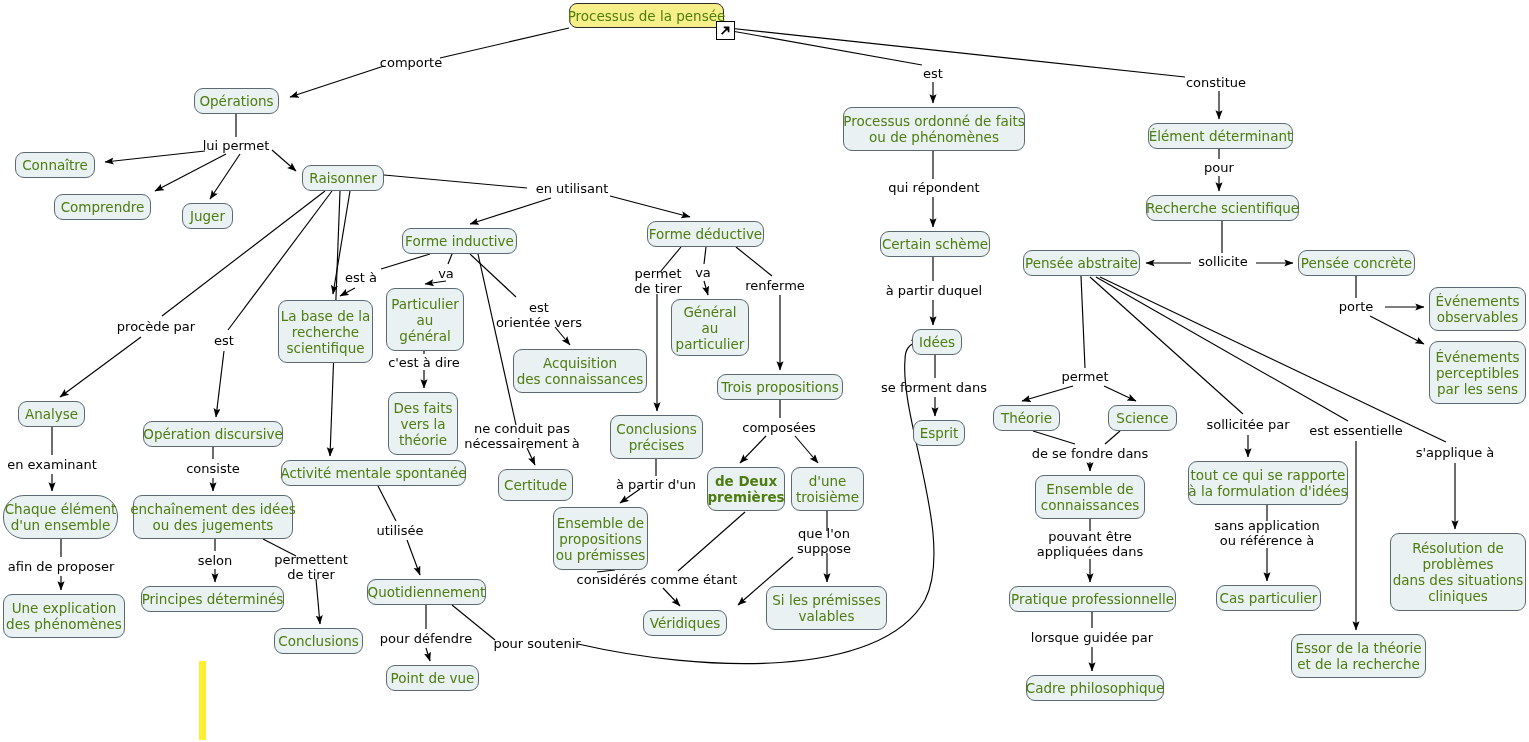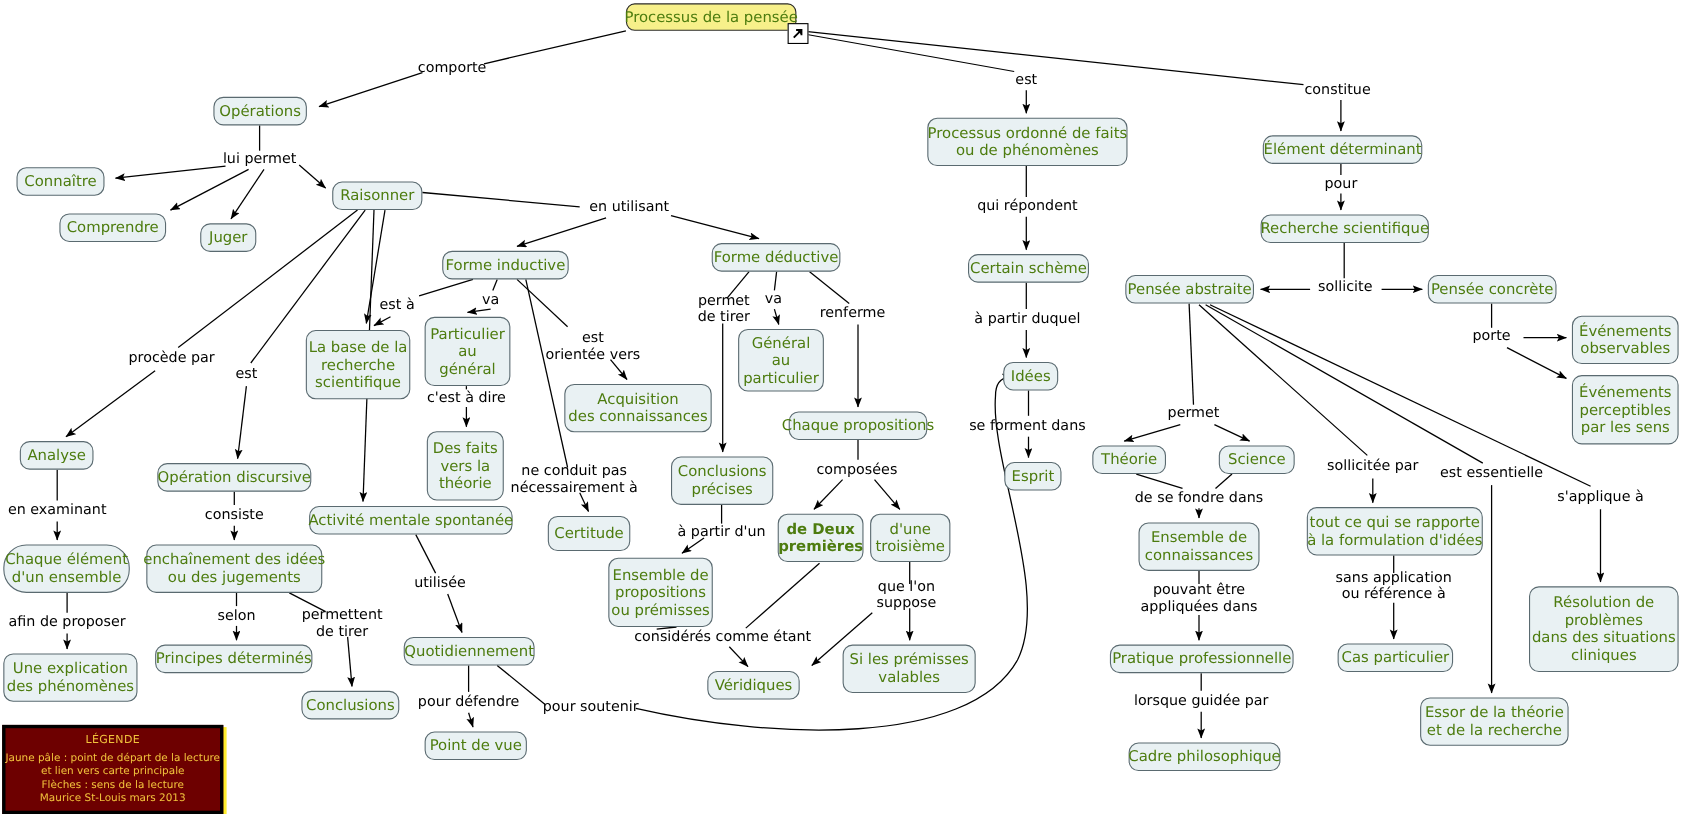--- a/index.html
+++ b/index.html
@@ -243,21 +243,21 @@
 général</div>
       <div class="node" style="left: 388px; top: 392px; width: 70px; height: 63px;">Des faits
 vers la
 théorie</div>
       <div class="node" style="left: 513px; top: 349px; width: 134px; height: 44px;">Acquisition
 des connaissances</div>
       <div class="node" style="left: 498px; top: 441px; width: 75px; height: 32px; margin-top: 28px;">Certitude</div>
       <div class="node" style="left: 671px; top: 299px; width: 78px; height: 57px;">Général
 au
 particulier</div>
-      <div class="node" style="left: 717px; top: 374px; width: 126px; height: 26px;">Chaque propositions</div>
+      <div class="node" style="left: 717px; top: 374px; width: 126px; height: 26px;">Trois propositions</div>
       <div class="node" style="left: 610px; top: 415px; width: 93px; height: 44px;">Conclusions
 précises</div>
       <div class="node" style="left: 553px; top: 507px; width: 95px; height: 63px;">Ensemble de
 propositions
 ou prémisses</div>
       <div class="node" style="left: 707px; top: 467px; width: 78px; height: 44px; font-weight: bold;">de Deux
 premières</div>
       <div class="node" style="left: 791px; top: 467px; width: 73px; height: 44px;">d'une
 troisième</div>
       <div class="node" style="left: 643px; top: 610px; width: 84px; height: 26px;">Véridiques</div>
@@ -359,21 +359,14 @@
     </div>
 
   <div class="badge" style="left:716px;top:21px;">
     <svg width="11" height="11" viewBox="0 0 11 11" aria-hidden="true">
       <path d="M2.2,8.6 L8.2,2.6 M4.6,2.3 L8.6,2.3 L8.6,6.3" stroke="#000" stroke-width="1.7" fill="none" stroke-linecap="square"></path>
       <path d="M8.6,2.0 L8.6,6.6 L4.0,2.0 z" fill="#000"></path>
     </svg>
   </div>
 
   <div id="legend-glow"></div>
-  <div id="legend">
-    <div class="leg-title">LÉGENDE</div>
-    <div class="leg-line">Jaune pâle : point de départ de la lecture</div>
-    <div class="leg-line">et lien vers carte principale</div>
-    <div class="leg-line">Flèches : sens de la lecture</div>
-    <div class="leg-line">Maurice St-Louis mars 2013</div>
-  </div>
 
 </div>
 
 </body></html>

